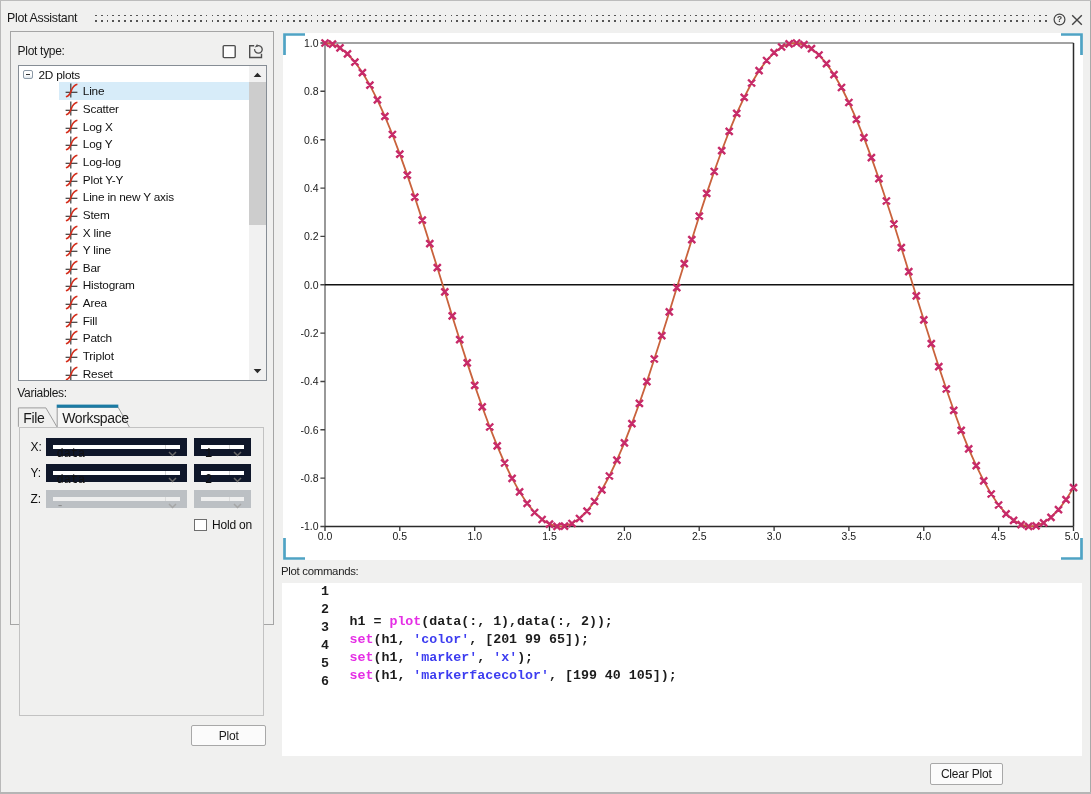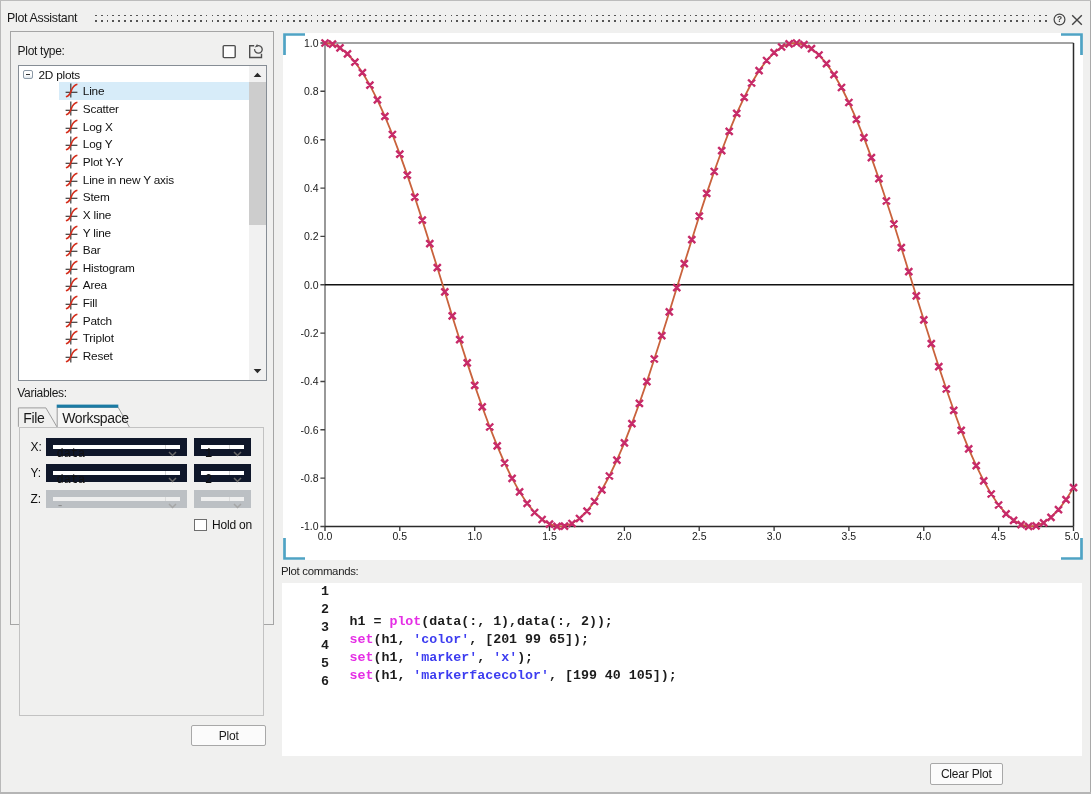--- a/index.html
+++ b/index.html
@@ -118,20 +118,28 @@
           <path d="M0.9 13.8C3.3 13.3 4.7 11.9 6.1 8.1C7.5 4.3 9.1 2 12.4 1.3" fill="none" stroke="#d42e1c" stroke-width="1.6"></path>
         </svg>
         <span class="rlab">Log Y</span>
       </div>
 <div class="trow item">
         <svg class="ticn" width="14" height="15" viewBox="0 0 14 15">
           <path d="M5.8 0.5V14.5" stroke="#3a3a3a" stroke-width="1.2"></path>
           <path d="M0.6 9.3H12.4" stroke="#3a3a3a" stroke-width="1.2"></path>
           <path d="M0.9 13.8C3.3 13.3 4.7 11.9 6.1 8.1C7.5 4.3 9.1 2 12.4 1.3" fill="none" stroke="#d42e1c" stroke-width="1.6"></path>
         </svg>
+        <span class="rlab">Log-log</span>
+      </div>
+<div class="trow item">
+        <svg class="ticn" width="14" height="15" viewBox="0 0 14 15">
+          <path d="M5.8 0.5V14.5" stroke="#3a3a3a" stroke-width="1.2"></path>
+          <path d="M0.6 9.3H12.4" stroke="#3a3a3a" stroke-width="1.2"></path>
+          <path d="M0.9 13.8C3.3 13.3 4.7 11.9 6.1 8.1C7.5 4.3 9.1 2 12.4 1.3" fill="none" stroke="#d42e1c" stroke-width="1.6"></path>
+        </svg>
         <span class="rlab">Plot Y-Y</span>
       </div>
 <div class="trow item">
         <svg class="ticn" width="14" height="15" viewBox="0 0 14 15">
           <path d="M5.8 0.5V14.5" stroke="#3a3a3a" stroke-width="1.2"></path>
           <path d="M0.6 9.3H12.4" stroke="#3a3a3a" stroke-width="1.2"></path>
           <path d="M0.9 13.8C3.3 13.3 4.7 11.9 6.1 8.1C7.5 4.3 9.1 2 12.4 1.3" fill="none" stroke="#d42e1c" stroke-width="1.6"></path>
         </svg>
         <span class="rlab">Line in new Y axis</span>
       </div>

